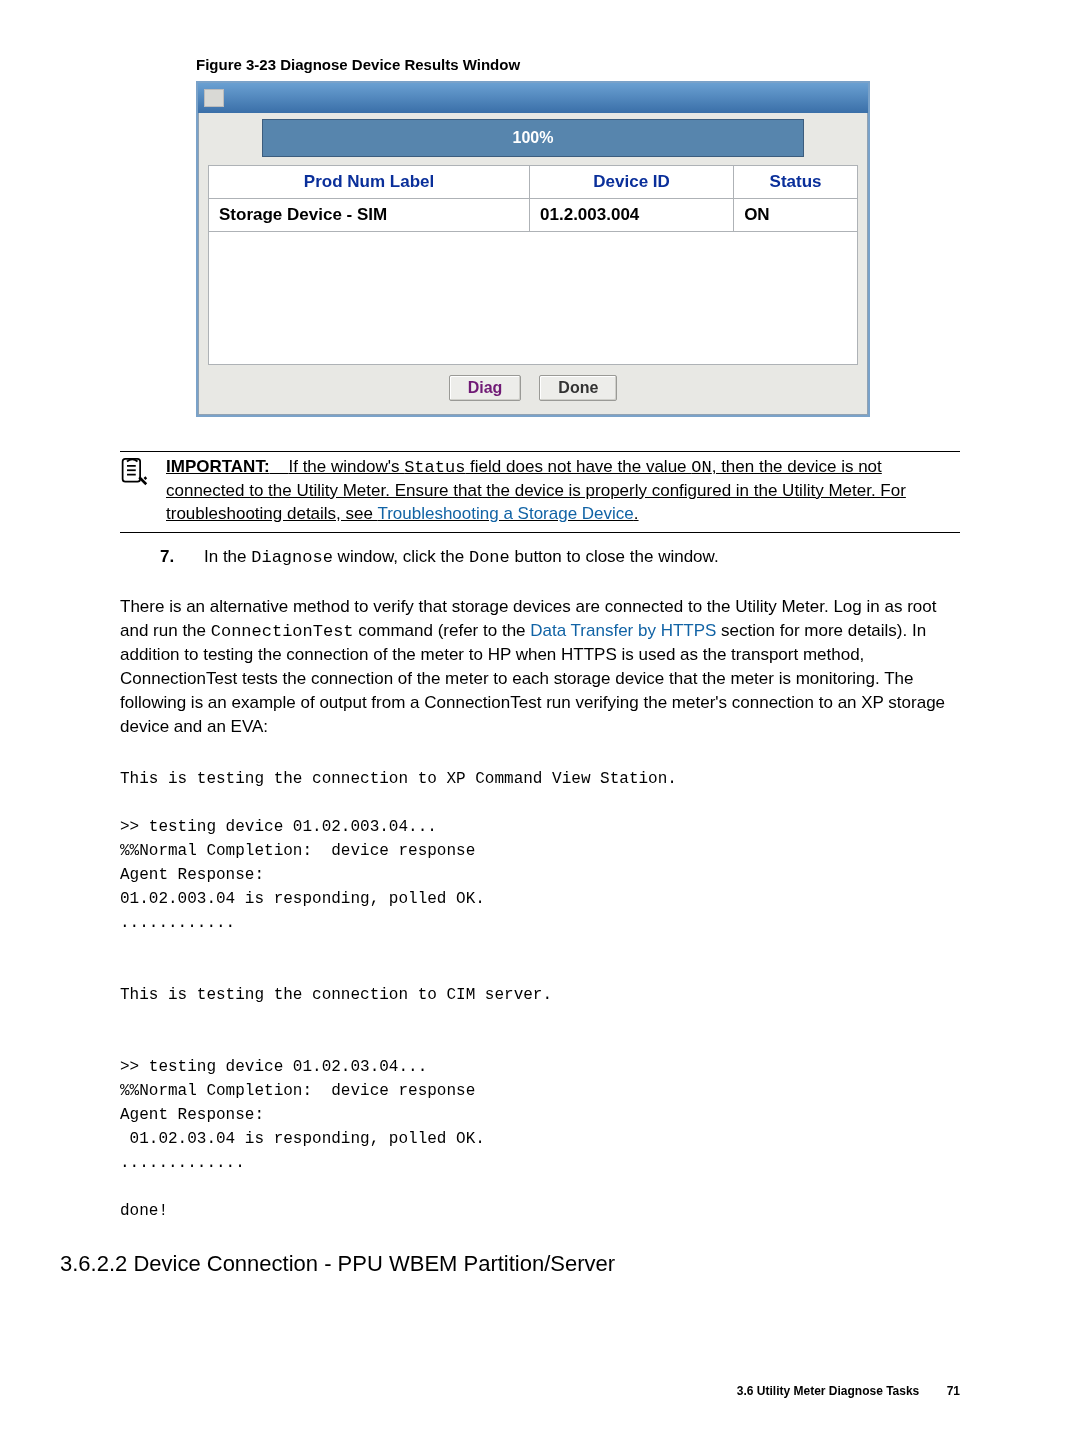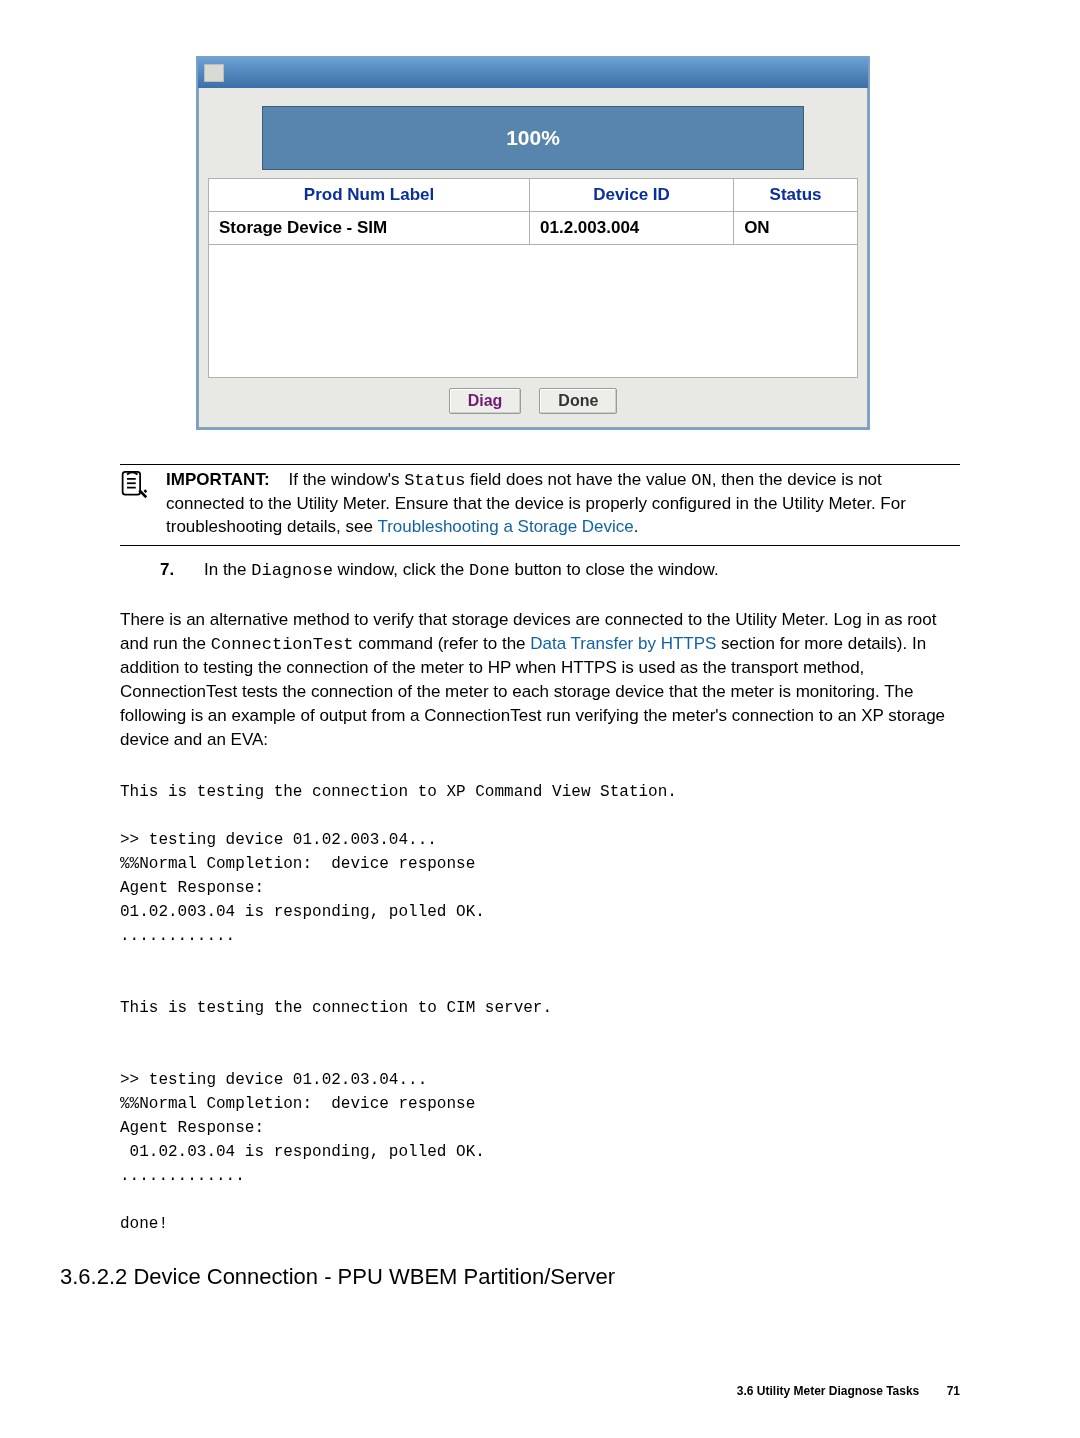--- a/index.html
+++ b/index.html
@@ -58,26 +58,26 @@
     color: #0a2f9a;
     font-style: italic;
     font-weight: bold;
     font-size: 24px;
     margin: 2px 0 6px 0;
   }
   .progress-bar {
     background: #5785ad;
     color: #fff;
     text-align: center;
-    font-size: 21px;
-    font-weight: bold;
-    padding: 19px 0;
+    font-size: 16px;
+    font-weight: bold;
+    padding: 9px 0;
     border: 1px solid #3c5d7e;
     width: 540px;
-    margin: 12px auto 8px auto;
+    margin: 0 auto 8px auto;
   }
   .diag-table {
     width: 100%;
     border-collapse: collapse;
     background: #fff;
     border: 1px solid #a3a3a3;
   }
   .diag-table th, .diag-table td {
     border: 1px solid #aeb2b6;
     padding: 6px 10px;
@@ -119,20 +119,21 @@
   }
   .rule.bottom {
     margin: 6px 0 14px 0;
   }
 
   .imp-block {
     display: flex;
     gap: 18px;
     font-size: 17px;
     line-height: 1.35;
+    text-decoration: underline;
   }
   .imp-icon {
     width: 28px;
     flex: 0 0 28px;
   }
   .imp-icon svg { width: 28px; height: 32px; }
   .imp-text {
     flex: 1;
   }
   .bold { font-weight: bold; }
@@ -174,20 +175,21 @@
     font-size: 12px;
     font-weight: bold;
   }
   .footer .pnum { margin-left: 24px; }
 </style>
 </head>
 <body>
 
 <div class="page">
 
+  <div class="figure-caption">Figure 3-23 Diagnose Device Results Window</div>
 
   <div class="dialog">
     <div class="dialog-titlebar">
       <div class="sysmenu"></div>
     </div>
     <div class="dialog-body">
       <div class="progress-bar">100%</div>
       <table class="diag-table">
         <tbody>
             <tr>

